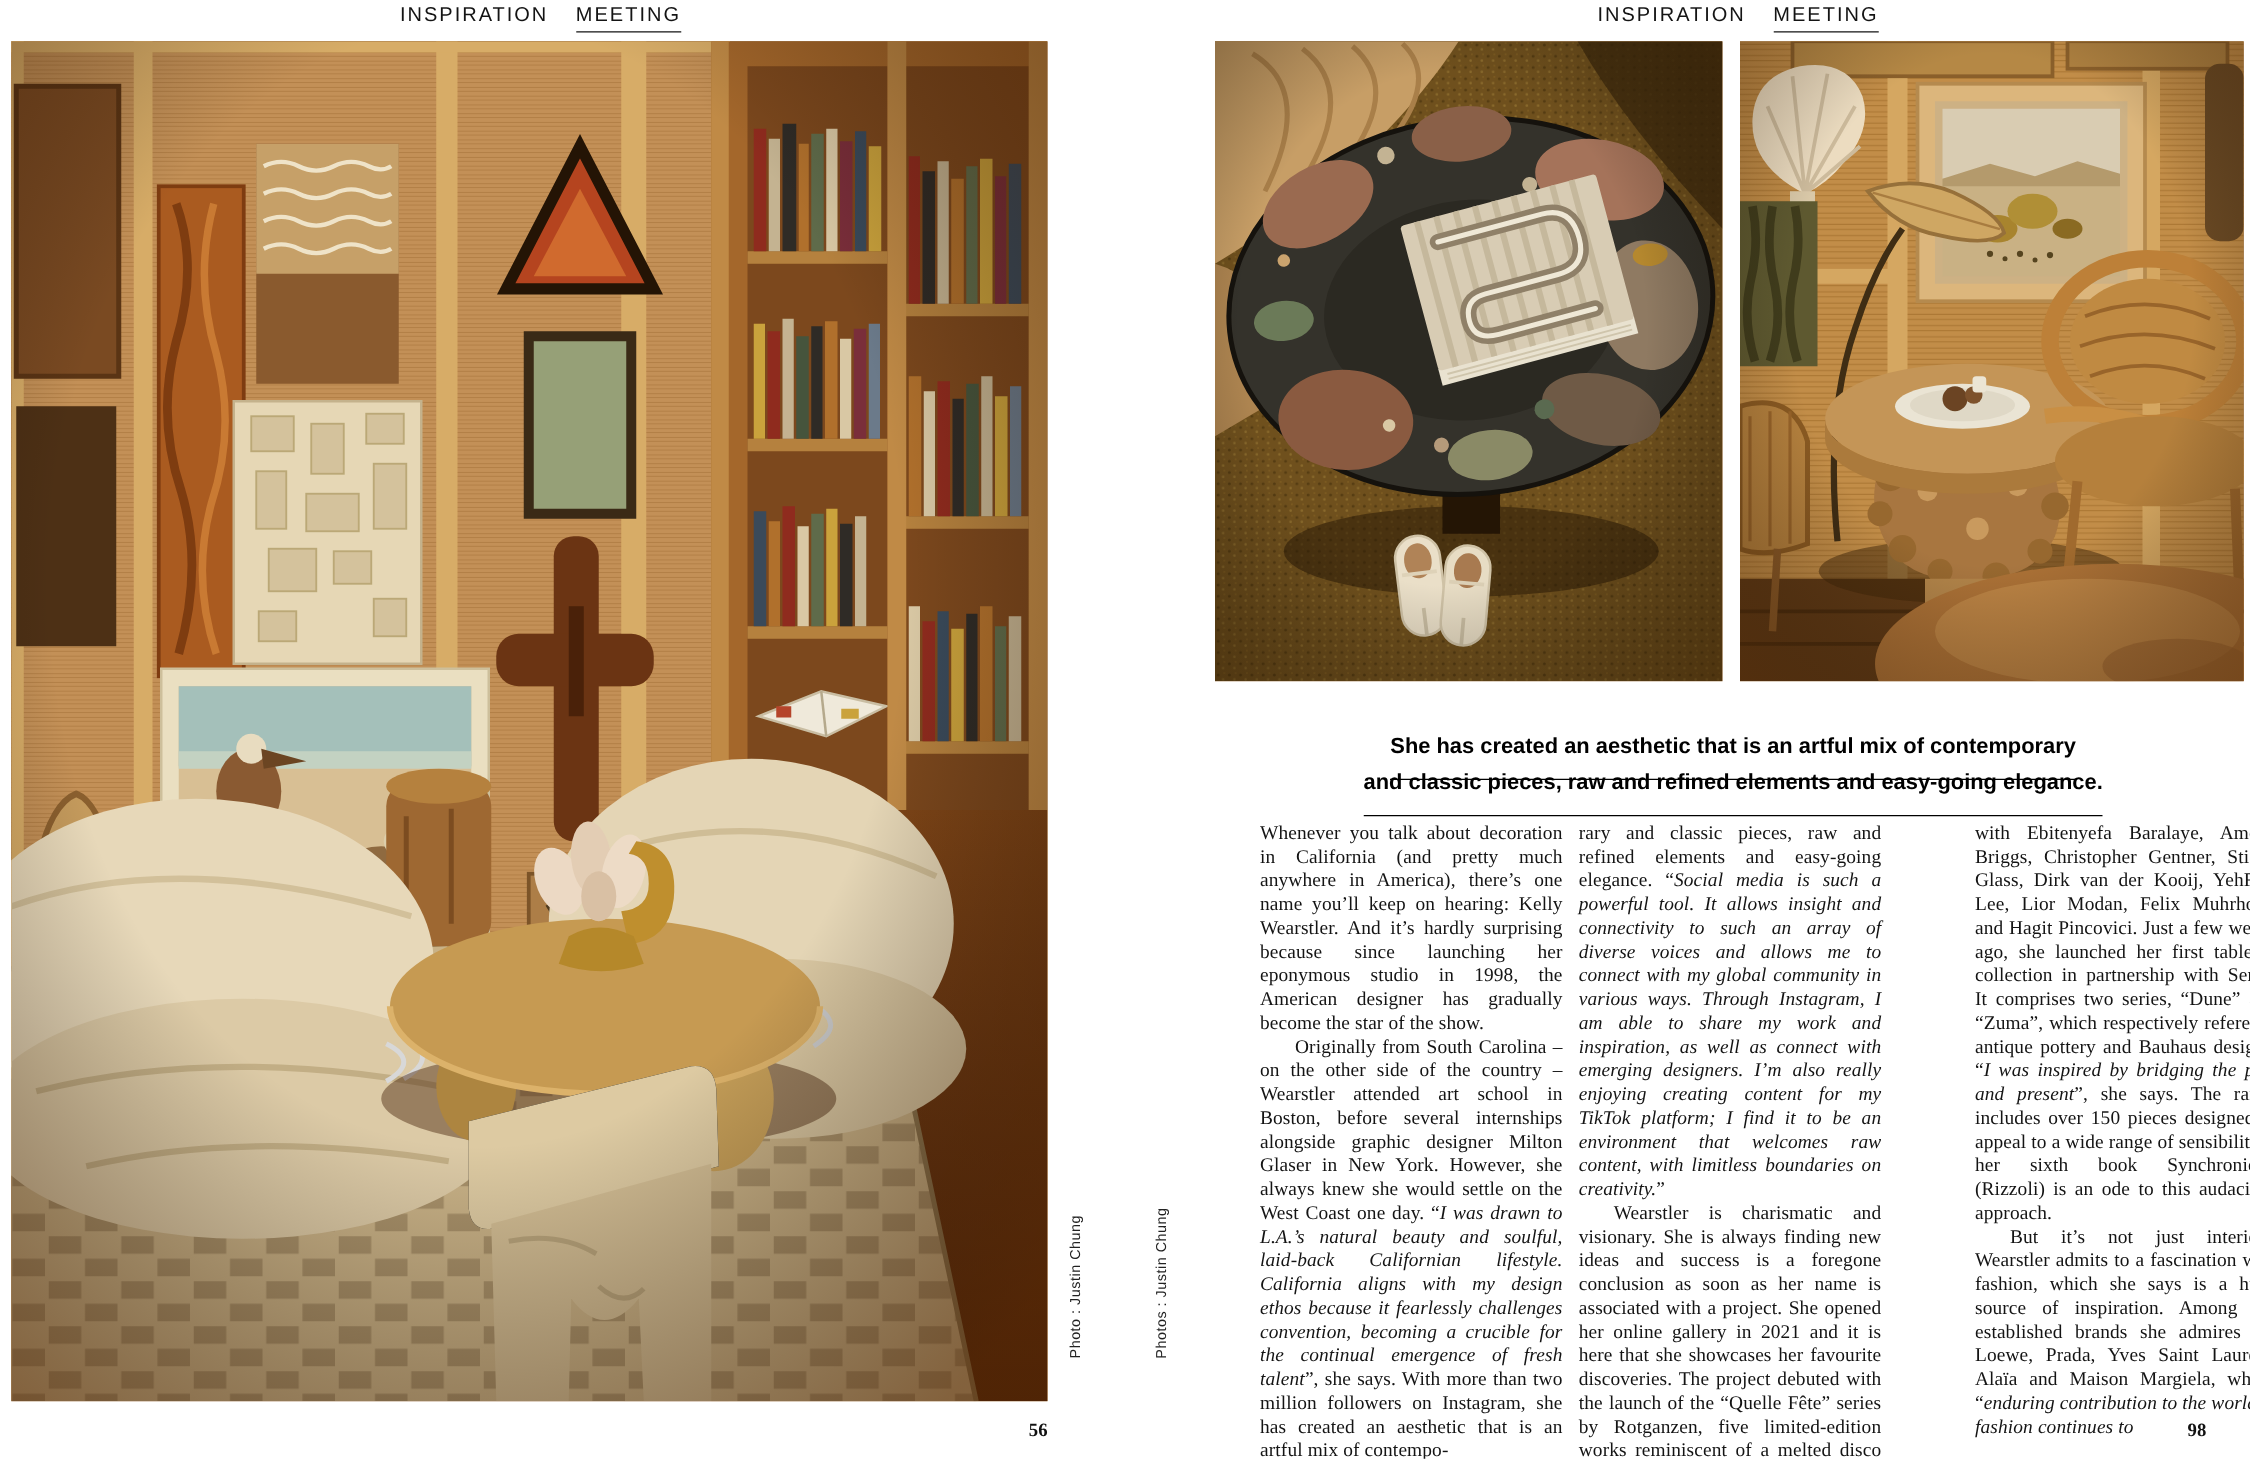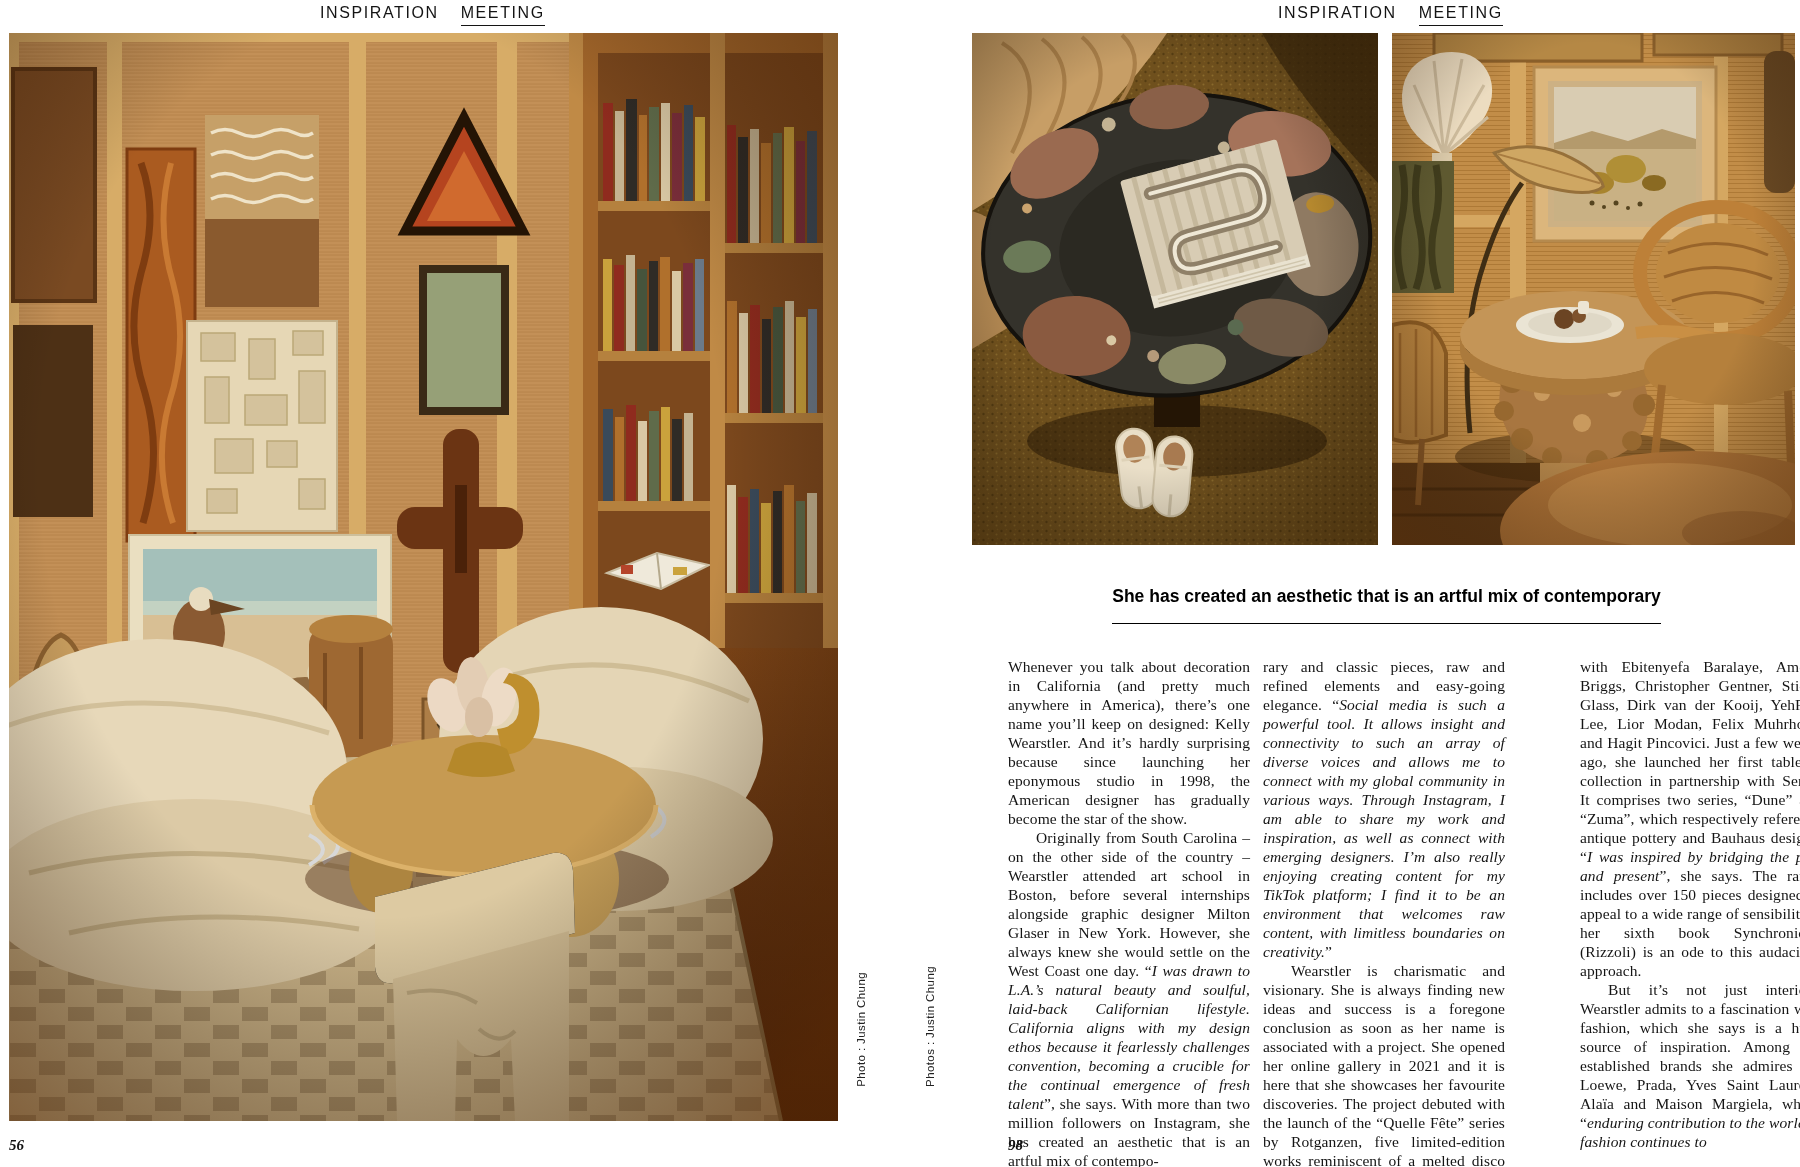--- a/index.html
+++ b/index.html
@@ -43,21 +43,21 @@
     font-size:15.5px;line-height:19px;text-align:justify;color:#141414;
     letter-spacing:.1px;
   }
   #col-1{left:1008px;} #col-2{left:1263px;} #col-3{left:1580px;}
   .col p{margin:0;}
   .col p.ind{text-indent:28px;}
   .col em{font-style:italic;}
   
   .folio{
     position:absolute;top:1137px;font-family:"Liberation Serif", serif;
-    font-weight:700;font-size:15px;color:#111;text-align:left;font-style:italic;
+    font-weight:700;font-size:15px;color:#111;text-align:right;
   }
   #folio-left{left:9px;width:829px;}
   #folio-right{left:1008px;width:757px;}
 </style>
 </head>
 <body>
 
 <div class="runhead" style="left:320px;">
   <span class="sec">INSPIRATION</span>
   <span class="art">MEETING</span>
@@ -536,24 +536,25 @@
   </g>
 
   <rect width="403" height="512" fill="url(#vinC)"></rect>
 </svg>
 </figure>
 
 <div class="credit" id="credit-right">Photos : Justin Chung</div>
 
 <div class="pullquote">
   <span class="ql">She has created an aesthetic that is an artful mix of contemporary</span><br>
+  <span class="ql">and classic pieces, raw and refined elements and easy-going elegance.</span>
 </div>
 
 <div class="col" id="col-1">
-    <p><span>Whenever you talk about decoration in California (and pretty much anywhere in America), there’s one name you’ll keep on designed: Kelly Wearstler. And it’s hardly surprising because since launching her eponymous studio in 1998, the American designer has gradually become the star of the show.</span></p>
+    <p><span>Whenever you talk about decoration in California (and pretty much anywhere in America), there’s one name you’ll keep on hearing: Kelly Wearstler. And it’s hardly surprising because since launching her eponymous studio in 1998, the American designer has gradually become the star of the show.</span></p>
     <p class="ind"><span>Originally from South Carolina – on the other side of the country – Wearstler attended art school in Boston, before several internships alongside graphic designer Milton Glaser in New York. However, she always knew she would settle on the West Coast one day. “</span><em>I was drawn to L.A.’s natural beauty and soulful, laid-back Californian lifestyle. California aligns with my design ethos because it fearlessly challenges convention, becoming a crucible for the continual emergence of fresh talent</em><span>”, she says. With more than two million followers on Instagram, she has created an aesthetic that is an artful mix of contempo-</span></p>
   </div>
 <div class="col" id="col-2">
     <p><span>rary and classic pieces, raw and refined elements and easy-going elegance. “</span><em>Social media is such a powerful tool. It allows insight and connectivity to such an array of diverse voices and allows me to connect with my global community in various ways. Through Instagram, I am able to share my work and inspiration, as well as connect with emerging designers. I’m also really enjoying creating content for my TikTok platform; I find it to be an environment that welcomes raw content, with limitless boundaries on creativity.</em><span>”</span></p>
     <p class="ind"><span>Wearstler is charismatic and visionary. She is always finding new ideas and success is a foregone conclusion as soon as her name is associated with a project. She opened her online gallery in 2021 and it is here that she showcases her favourite discoveries. The project debuted with the launch of the “Quelle Fête” series by Rotganzen, five limited-edition works reminiscent of a melted disco ball. Since then, she has worked</span></p>
   </div>
 <div class="col" id="col-3">
     <p><span>with Ebitenyefa Baralaye, Amelia Briggs, Christopher Gentner, Sticky Glass, Dirk van der Kooij, YehRim Lee, Lior Modan, Felix Muhrhofer and Hagit Pincovici. Just a few weeks ago, she launched her first tabletop collection in partnership with Serax. It comprises two series, “Dune” and “Zuma”, which respectively reference antique pottery and Bauhaus designs. “</span><em>I was inspired by bridging the past and present</em><span>”, she says. The range includes over 150 pieces designed to appeal to a wide range of sensibilities; her sixth book Synchronicity (Rizzoli) is an ode to this audacious approach.</span></p>
     <p class="ind"><span>But it’s not just interiors. Wearstler admits to a fascination with fashion, which she says is a huge source of inspiration. Among the established brands she admires are Loewe, Prada, Yves Saint Laurent, Alaïa and Maison Margiela, whose “</span><em>enduring contribution to the world of fashion continues to</em></p>
   </div>

